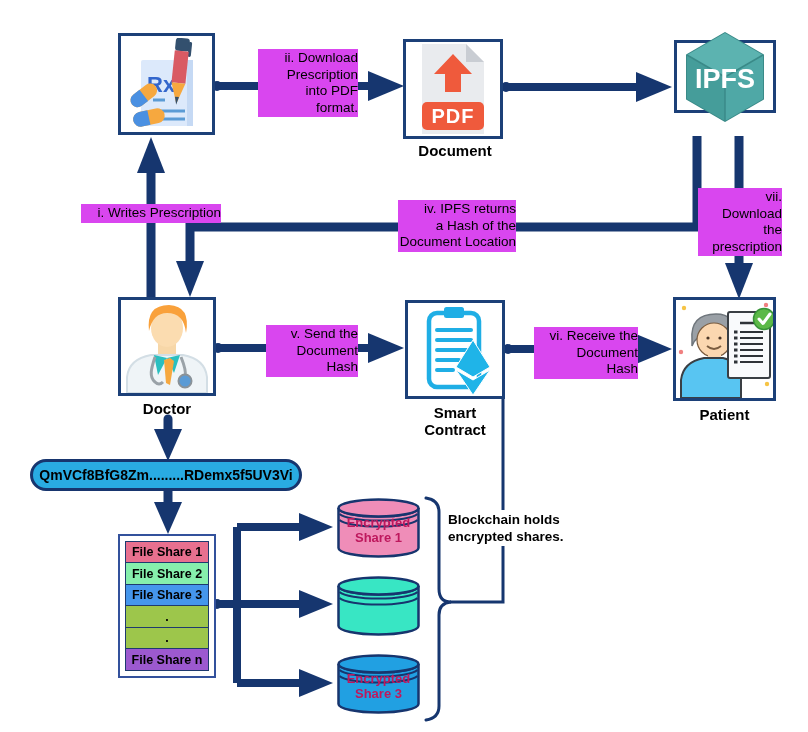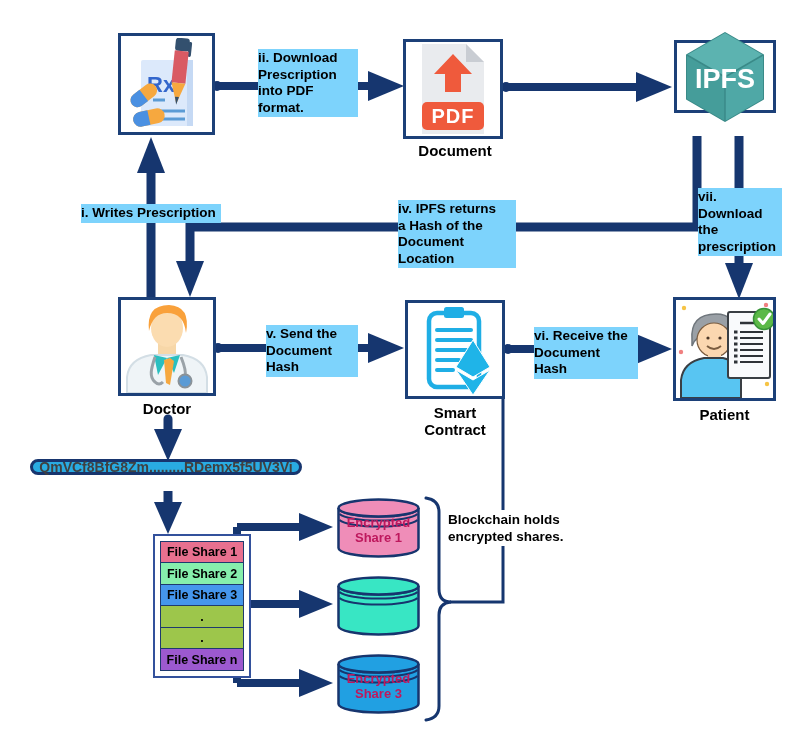--- a/index.html
+++ b/index.html
@@ -1,24 +1,24 @@
 <!DOCTYPE html>
 <html><head>
 <meta charset="utf-8">
 <style>
   * { margin:0; padding:0; box-sizing:border-box; }
   body { background:#fff; font-family:"Liberation Sans", sans-serif; }
   .canvas { position:relative; width:808px; height:732px; background:#fff; overflow:hidden; font-family:"Liberation Sans", sans-serif; }
   .overlay { position:absolute; left:0; top:0; z-index:1; }
   .node { position:absolute; background:#fff; border:3px solid #1C4078; display:flex; align-items:center; justify-content:center; z-index:2; }
   .nlabel { position:absolute; text-align:center; font-weight:bold; font-size:15px; line-height:17px; color:#000; z-index:2; }
-  .step { position:absolute; text-align:left; white-space:pre-line; font-weight:bold; font-size:13.5px; line-height:16.5px; color:#000; background:#7dd3fc; z-index:2; padding:1px 0; }
+  .step { position:absolute; text-align:right; white-space:pre-line; font-weight:normal; font-size:13.5px; line-height:16.5px; color:#000; background:#d946ef; z-index:2; padding:1px 0; }
   .note { position:absolute; text-align:left; white-space:pre-line; font-weight:bold; font-size:13.5px; line-height:17px; color:#000000; background:#fff; z-index:2; padding:1px 4px 1px 0; }
-  .pill { position:absolute; left:30px; top:459px; width:272px; height:16px; border:3px solid #17356E; border-radius:16px; display:flex; align-items:center; justify-content:center; font-weight:bold; font-size:14px; color:#404040; z-index:2; }
-  .stack { position:absolute; left:118px; top:534px; width:98px; height:144px; border:2px solid #33519C; background:#fff; padding:5px; z-index:2; display:flex; flex-direction:column;margin-left:35px; }
+  .pill { position:absolute; left:30px; top:459px; width:272px; height:32px; border:3px solid #17356E; border-radius:16px; display:flex; align-items:center; justify-content:center; font-weight:bold; font-size:14px; color:#000000; z-index:2; }
+  .stack { position:absolute; left:118px; top:534px; width:98px; height:144px; border:2px solid #33519C; background:#fff; padding:5px; z-index:2; display:flex; flex-direction:column; }
   .srow { flex:1; border:1.5px solid #1E3A6E; margin-top:-1.5px; display:flex; align-items:center; justify-content:center; font-weight:bold; font-size:12.5px; color:#000; }
   .srow:first-child { margin-top:0; }
   .cyl { position:absolute; left:336px; width:85px; height:62px; z-index:2; }
   .cyl svg { position:absolute; left:0; top:0; }
   .ctext { position:absolute; left:0; right:0; top:17px; text-align:center; font-weight:bold; font-size:13px; line-height:15px; color:#be185d; }
 </style>
 </head>
 <body>
 
 <div class="canvas">

